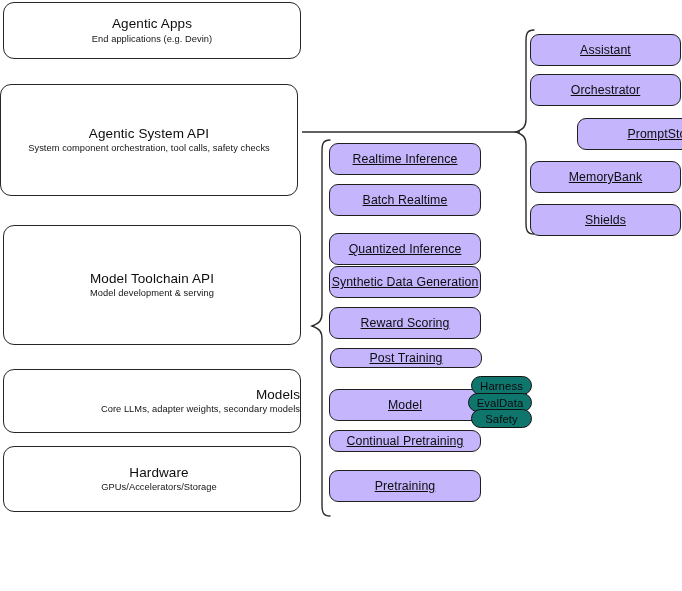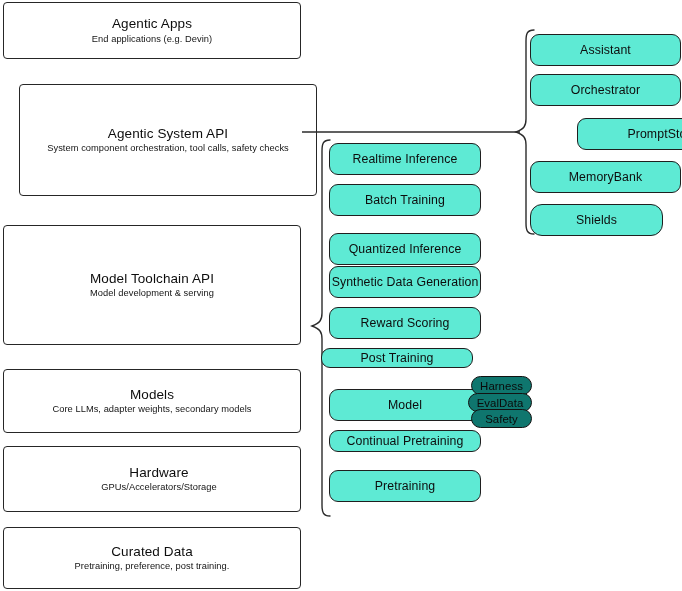--- a/index.html
+++ b/index.html
@@ -12,21 +12,21 @@
     width: 682px;
     height: 591px;
     background: #ffffff;
     font-family: "Liberation Sans", sans-serif;
     overflow: hidden;
   }
   .box {
     position: absolute;
     box-sizing: border-box;
     border: 1.4px solid #262626;
-    border-radius: 4px;
+    border-radius: 11px;
     background: #ffffff;
     display: flex;
     flex-direction: column;
     align-items: center;
     justify-content: center;
     text-align: center;
   }
   .layer-title {
     font-size: 13.5px;
     color: #0d0d0d;
@@ -37,27 +37,28 @@
     font-size: 9.3px;
     color: #141414;
     line-height: 1.3;
     letter-spacing: 0.05px;
   }
   .cap-box {
     position: absolute;
     box-sizing: border-box;
     border: 1.4px solid #1f1f1f;
     border-radius: 9px;
-    background: #5eead4;
+    background: #c4b5fd;
     display: flex;
     align-items: center;
     justify-content: center;
     font-size: 12.3px;
     color: #0d0d0d;
     letter-spacing: 0.1px;
+    text-decoration: underline;
   }
   .pill {
     position: absolute;
     box-sizing: border-box;
     border: 1.5px solid #121212;
     border-radius: 999px;
     background: #0f766e;
     display: flex;
     align-items: center;
     justify-content: center;
@@ -79,44 +80,40 @@
 </head>
 <body>
 
 <div id="canvas">
 
   <div class="box" style="left:3px; top:2px; width:298px; height:57px;">
     <div class="layer-title">Agentic Apps</div>
     <div class="layer-sub">End applications (e.g. Devin)</div>
   </div>
 
-  <div class="box" style="left:19px; top:84px; width:298px; height:112px;">
+  <div class="box" style="left:0; top:84px; width:298px; height:112px;">
     <div class="layer-title">Agentic System API</div>
     <div class="layer-sub">System component orchestration, tool calls, safety checks</div>
   </div>
 
   <div class="box" style="left:3px; top:225px; width:298px; height:120px;">
     <div class="layer-title">Model Toolchain API</div>
     <div class="layer-sub">Model development &amp; serving</div>
   </div>
 
-  <div class="box" style="left:3px; top:369px; width:298px; height:64px;">
+  <div class="box" style="left:3px; top:369px; width:298px; height:64px;align-items:flex-end;">
     <div class="layer-title">Models</div>
     <div class="layer-sub">Core LLMs, adapter weights, secondary models</div>
   </div>
 
   <div class="box" style="left:3px; top:446px; width:298px; height:66px;padding-left:14px;">
     <div class="layer-title">Hardware</div>
     <div class="layer-sub">GPUs/Accelerators/Storage</div>
   </div>
 
-  <div class="box" style="left:3px; top:527px; width:298px; height:62px;">
-    <div class="layer-title">Curated Data</div>
-    <div class="layer-sub">Pretraining, preference, post training.</div>
-  </div>
 
   <div class="connector" style="left:302px; top:126px; width:220px; height:12px;">
     <svg width="220" height="12" viewBox="0 0 220 12">
       <path d="M0 6 L218 6" stroke="#2b2b2b" stroke-width="1.3" fill="none"></path>
     </svg>
   </div>
 
   <div class="brace" style="left:306px; top:138px; width:26px; height:380px;">
     <svg width="26" height="380" viewBox="0 0 26 380">
       <path d="M24 2
@@ -138,32 +135,32 @@
                C 12 107, 14 110, 14 117
                L 14 195
                C 14 202, 15 206, 22 206" stroke="#2b2b2b" stroke-width="1.4" fill="none" stroke-linecap="round"></path>
     </svg>
   </div>
 
   <div class="cap-box" style="left:329px; top:143px; width:152px; height:32px;">
     <span>Realtime Inference</span>
   </div>
   <div class="cap-box" style="left:329px; top:184px; width:152px; height:32px;">
-    <span>Batch Training</span>
+    <span>Batch Realtime</span>
   </div>
   <div class="cap-box" style="left:329px; top:225px; width:152px; height:32px;margin-top:8px;">
     <span>Quantized Inference</span>
   </div>
   <div class="cap-box" style="left:329px; top:266px; width:152px; height:32px;">
     <span>Synthetic Data Generation</span>
   </div>
   <div class="cap-box" style="left:329px; top:307px; width:152px; height:32px;">
     <span>Reward Scoring</span>
   </div>
-  <div class="cap-box" style="left:321px; top:348px; width:152px; height:20px;">
+  <div class="cap-box" style="left:330px; top:348px; width:152px; height:20px;">
     <span>Post Training</span>
   </div>
   <div class="cap-box" style="left:329px; top:389px; width:152px; height:32px;">
     <span>Model</span>
   </div>
   <div class="cap-box" style="left:329px; top:430px; width:152px; height:22px;">
     <span>Continual Pretraining</span>
   </div>
   <div class="cap-box" style="left:329px; top:470px; width:152px; height:32px;">
     <span>Pretraining</span>
@@ -184,17 +181,17 @@
   </div>
   <div class="cap-box" style="left:530px; top:74px; width:151px; height:32px;">
     <span>Orchestrator</span>
   </div>
   <div class="cap-box" style="left:558px; top:118px; width:171px; height:32px;margin-left:19px;">
     <span>PromptStore</span>
   </div>
   <div class="cap-box" style="left:530px; top:161px; width:151px; height:32px;">
     <span>MemoryBank</span>
   </div>
-  <div class="cap-box" style="left:530px; top:204px; width:133px; height:32px;border-radius:12px;">
+  <div class="cap-box" style="left:530px; top:204px; width:151px; height:32px;">
     <span>Shields</span>
   </div>
 
 </div>
 
 </body></html>

